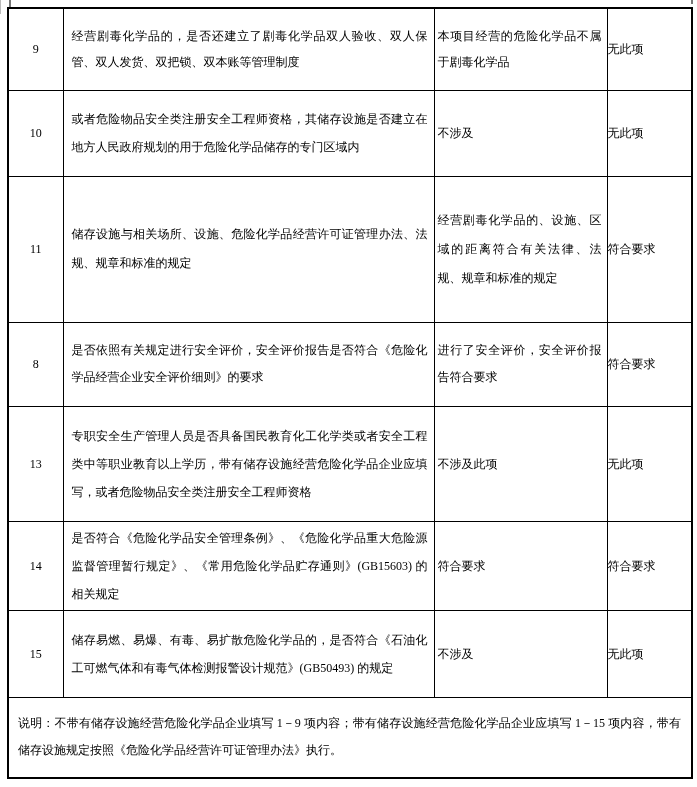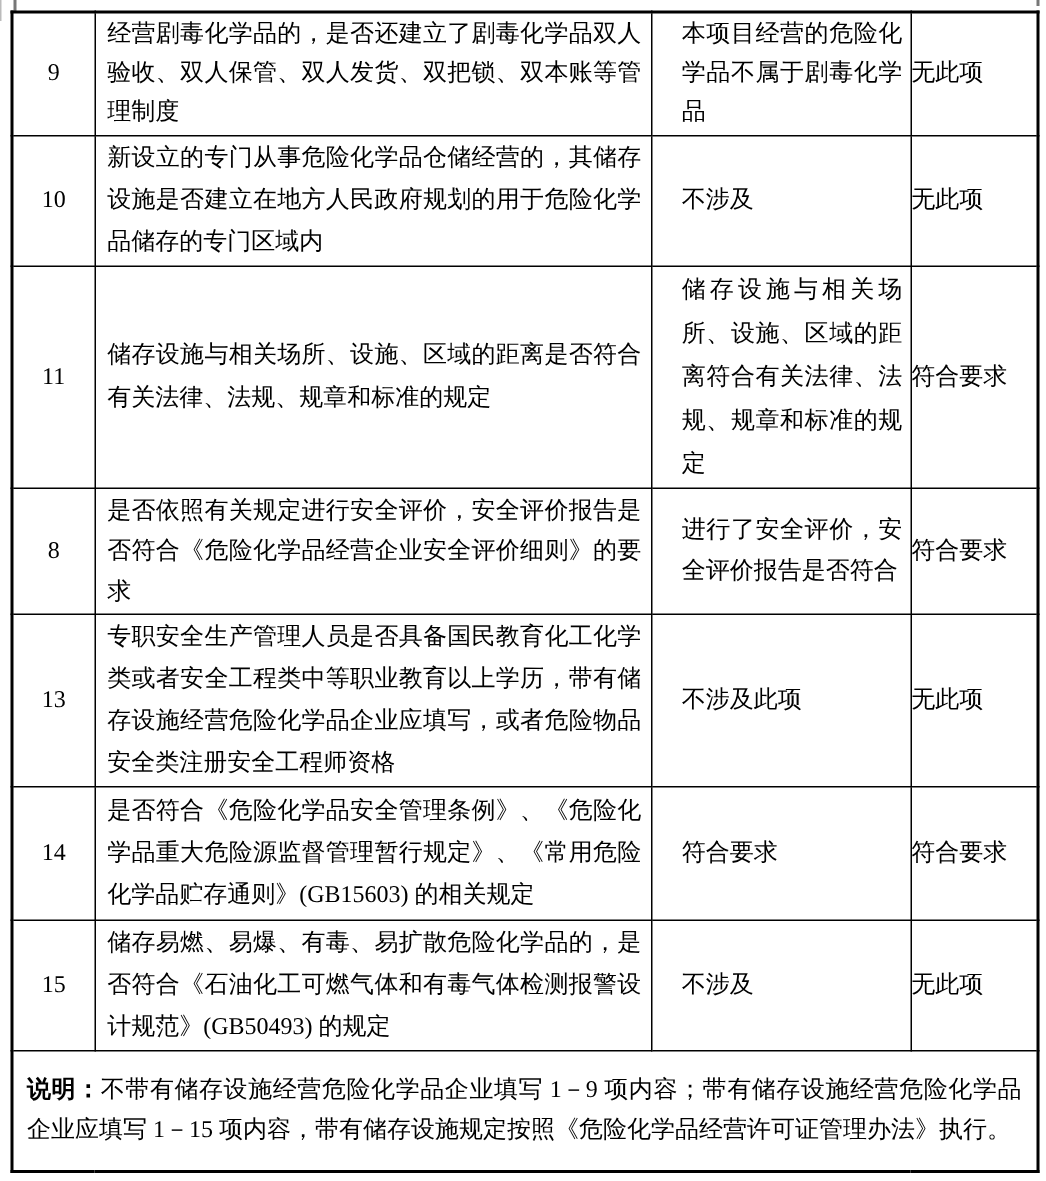--- a/index.html
+++ b/index.html
@@ -29,37 +29,37 @@
     position: absolute;
     left: 7px;
     top: 7px;
     width: 684px;
     border-collapse: collapse;
     table-layout: fixed;
     border: 2px solid #000000;
   }
   .doc-table td {
     border: 1px solid #000000;
-    font-size: 16px;
+    font-size: 12px;
     vertical-align: middle;
     padding: 0;
     overflow: hidden;
     word-break: break-all;
   }
   col.c-no     { width: 55px; }
   col.c-item   { width: 371px; }
   col.c-eval   { width: 173px; }
   col.c-result { width: 85px; }
 
   td.cell-no     { text-align: center; }
   td.cell-item   { text-align: justify; text-justify: inter-character; padding: 1px 6px 1px 8px; }
-  td.cell-eval   { text-align: justify; text-justify: inter-character; padding: 1px 5px 1px 20px; }
+  td.cell-eval   { text-align: justify; text-justify: inter-character; padding: 1px 5px 1px 3px; }
   td.cell-result { text-align: left; }
   td.cell-note   { text-align: justify; text-justify: inter-character; padding: 1px 10px 1px 9px; }
-  .note-label    { font-weight: bold; }
+  .note-label    { font-weight: normal; }
 
   
   tr.r-9    { height: 82px; }  tr.r-9  td { line-height: 26px; }
   tr.r-10   { height: 86px; }  tr.r-10 td { line-height: 28px; }
   tr.r-11   { height: 146px; } tr.r-11 td { line-height: 29px; }
   tr.r-12   { height: 84px; }  tr.r-12 td { line-height: 27px; }
   tr.r-13   { height: 115px; } tr.r-13 td { line-height: 28px; }
   tr.r-14   { height: 89px; }  tr.r-14 td { line-height: 28px; }
   tr.r-15   { height: 87px; }  tr.r-15 td { line-height: 28px; }
   tr.r-note { height: 81px; }  tr.r-note td { line-height: 27px; }
@@ -82,34 +82,34 @@
     </colgroup>
     <tbody>
       <tr class="r-9">
         <td class="cell-no">9</td>
         <td class="cell-item">经营剧毒化学品的，是否还建立了剧毒化学品双人验收、双人保管、双人发货、双把锁、双本账等管理制度</td>
         <td class="cell-eval">本项目经营的危险化学品不属于剧毒化学品</td>
         <td class="cell-result">无此项</td>
       </tr>
       <tr class="r-10">
         <td class="cell-no">10</td>
-        <td class="cell-item">新设立的专门从事危险化学品仓储经营的，其储存设施是否建立在地方人民政府规划的用于危险化学品储存的专门区域内</td>
+        <td class="cell-item">或者危险物品安全类注册安全工程师资格，其储存设施是否建立在地方人民政府规划的用于危险化学品储存的专门区域内</td>
         <td class="cell-eval">不涉及</td>
         <td class="cell-result">无此项</td>
       </tr>
       <tr class="r-11">
         <td class="cell-no">11</td>
-        <td class="cell-item">储存设施与相关场所、设施、区域的距离是否符合有关法律、法规、规章和标准的规定</td>
-        <td class="cell-eval">储存设施与相关场所、设施、区域的距离符合有关法律、法规、规章和标准的规定</td>
+        <td class="cell-item">储存设施与相关场所、设施、危险化学品经营许可证管理办法、法规、规章和标准的规定</td>
+        <td class="cell-eval">经营剧毒化学品的、设施、区域的距离符合有关法律、法规、规章和标准的规定</td>
         <td class="cell-result">符合要求</td>
       </tr>
       <tr class="r-12">
         <td class="cell-no">8</td>
         <td class="cell-item">是否依照有关规定进行安全评价，安全评价报告是否符合《危险化学品经营企业安全评价细则》的要求</td>
-        <td class="cell-eval">进行了安全评价，安全评价报告是否符合</td>
+        <td class="cell-eval">进行了安全评价，安全评价报告符合要求</td>
         <td class="cell-result">符合要求</td>
       </tr>
       <tr class="r-13">
         <td class="cell-no">13</td>
         <td class="cell-item">专职安全生产管理人员是否具备国民教育化工化学类或者安全工程类中等职业教育以上学历，带有储存设施经营危险化学品企业应填写，或者危险物品安全类注册安全工程师资格</td>
         <td class="cell-eval">不涉及此项</td>
         <td class="cell-result">无此项</td>
       </tr>
       <tr class="r-14">
         <td class="cell-no">14</td>

